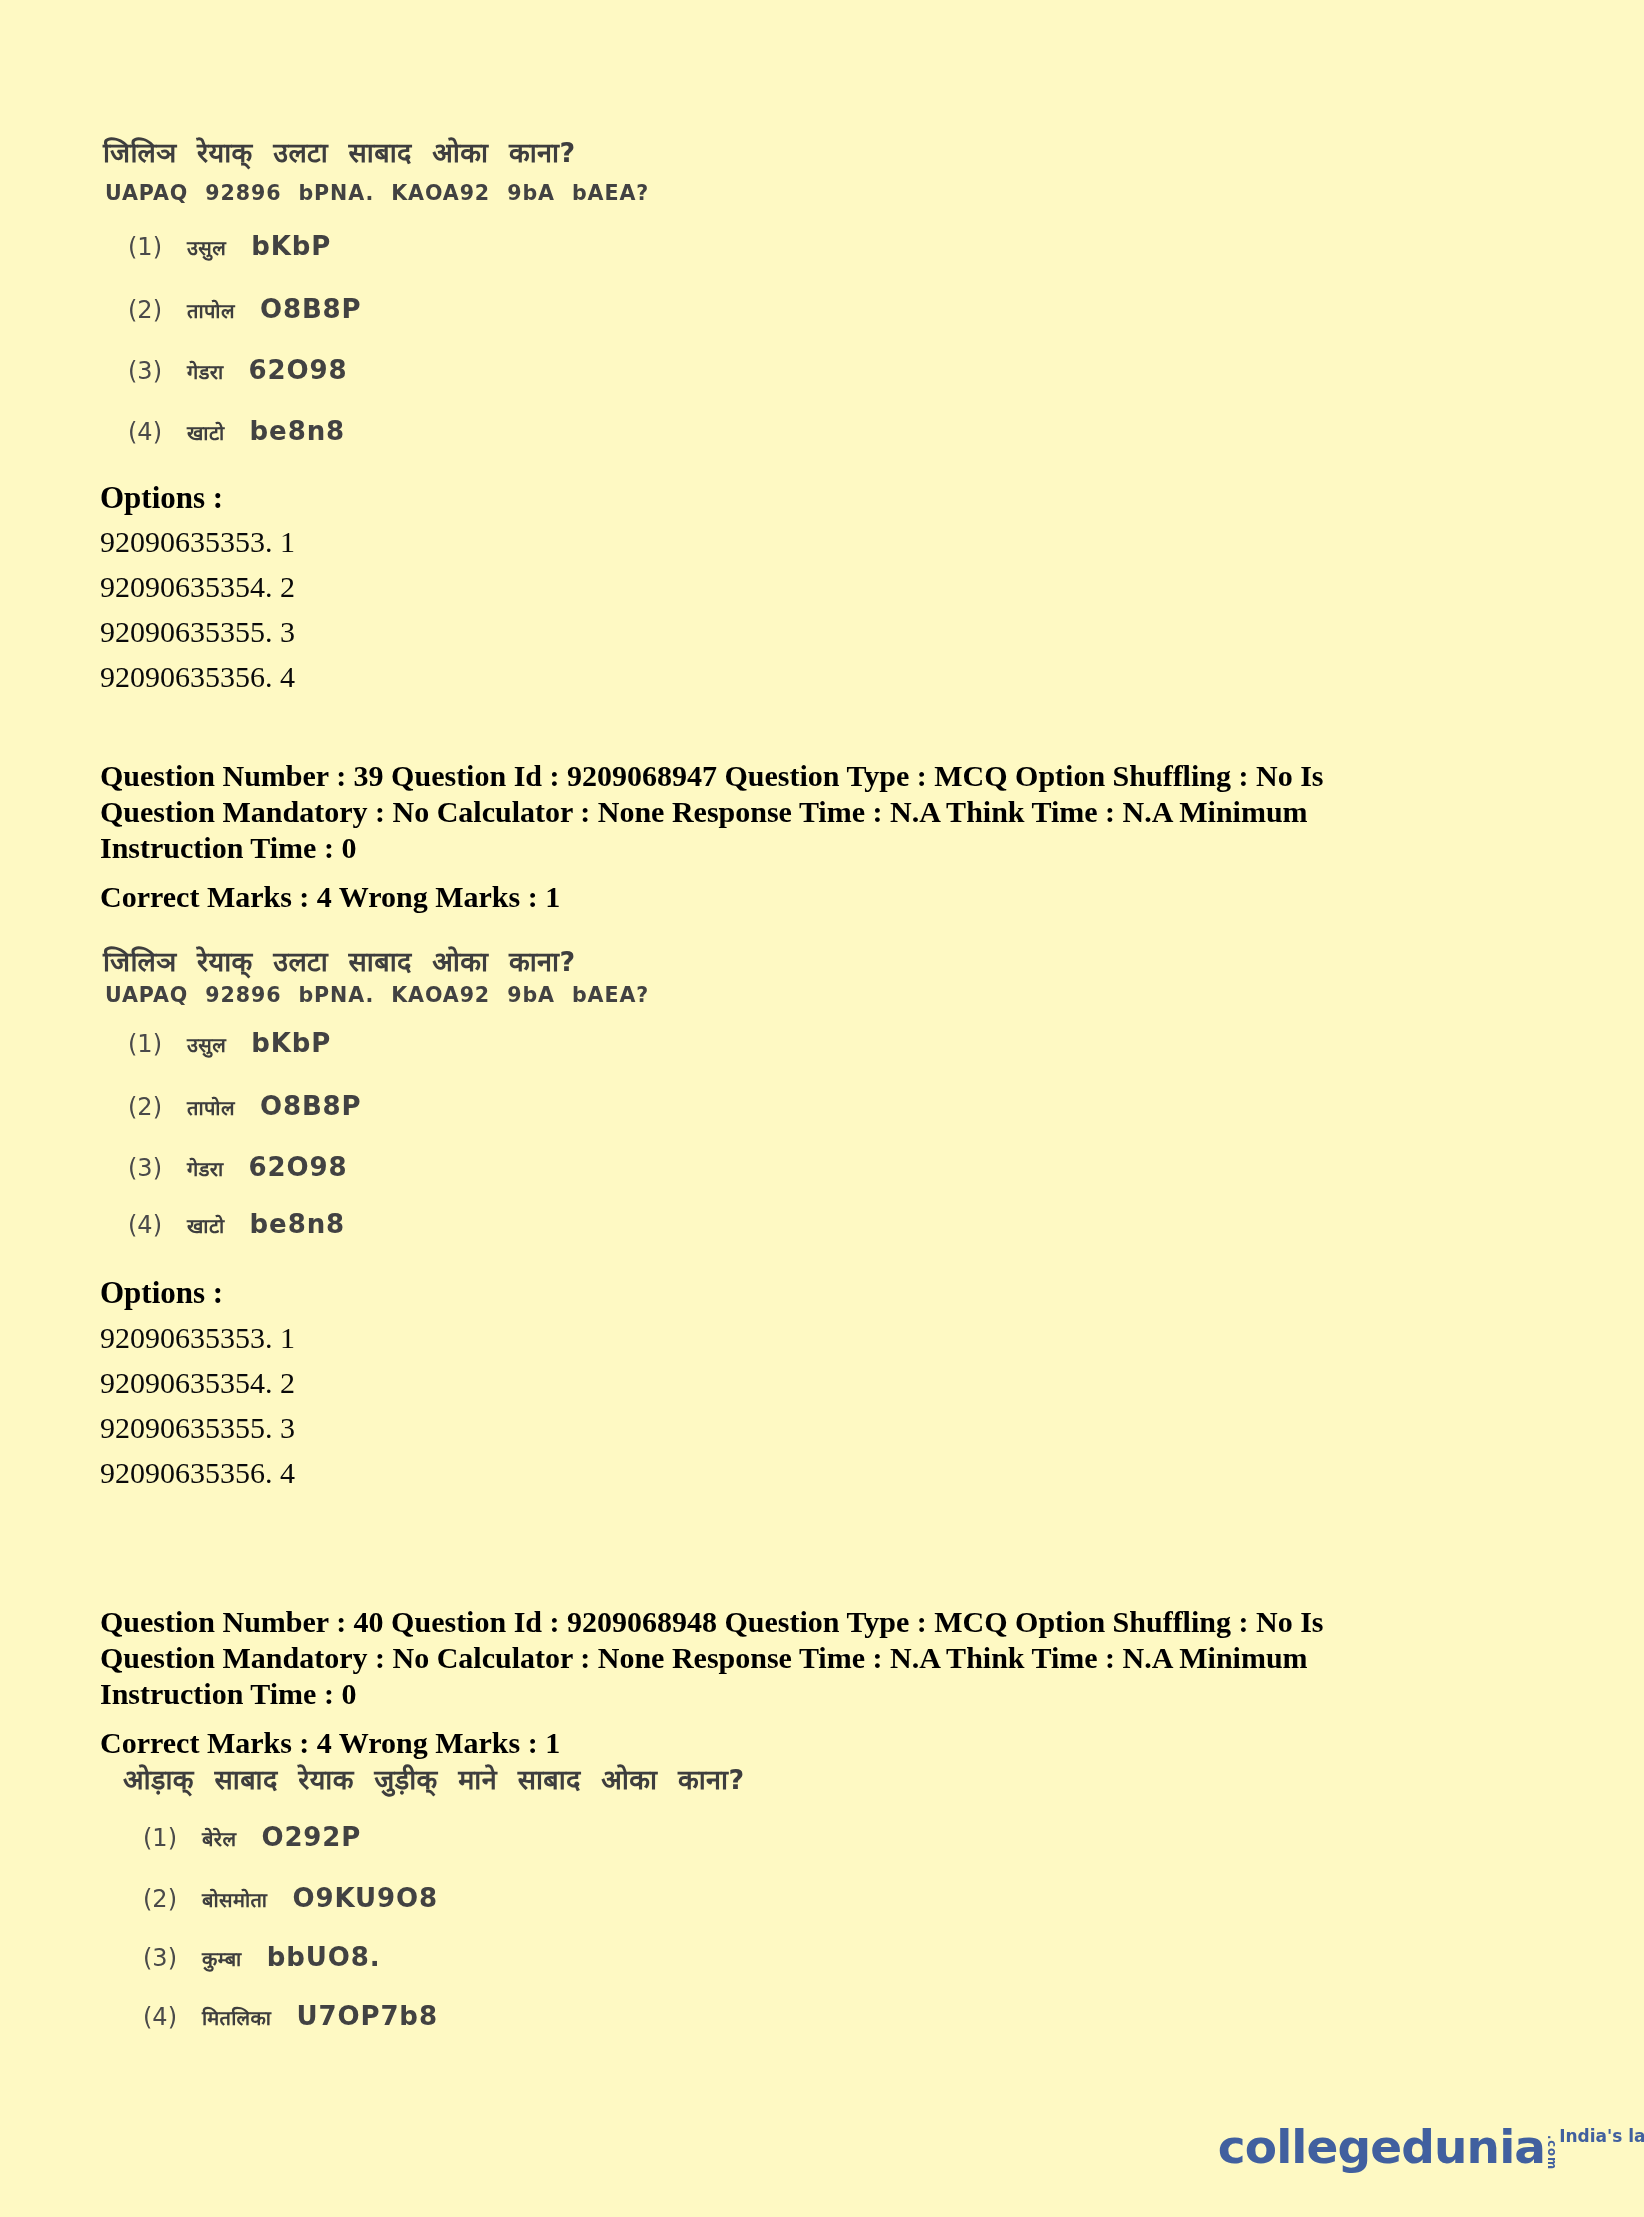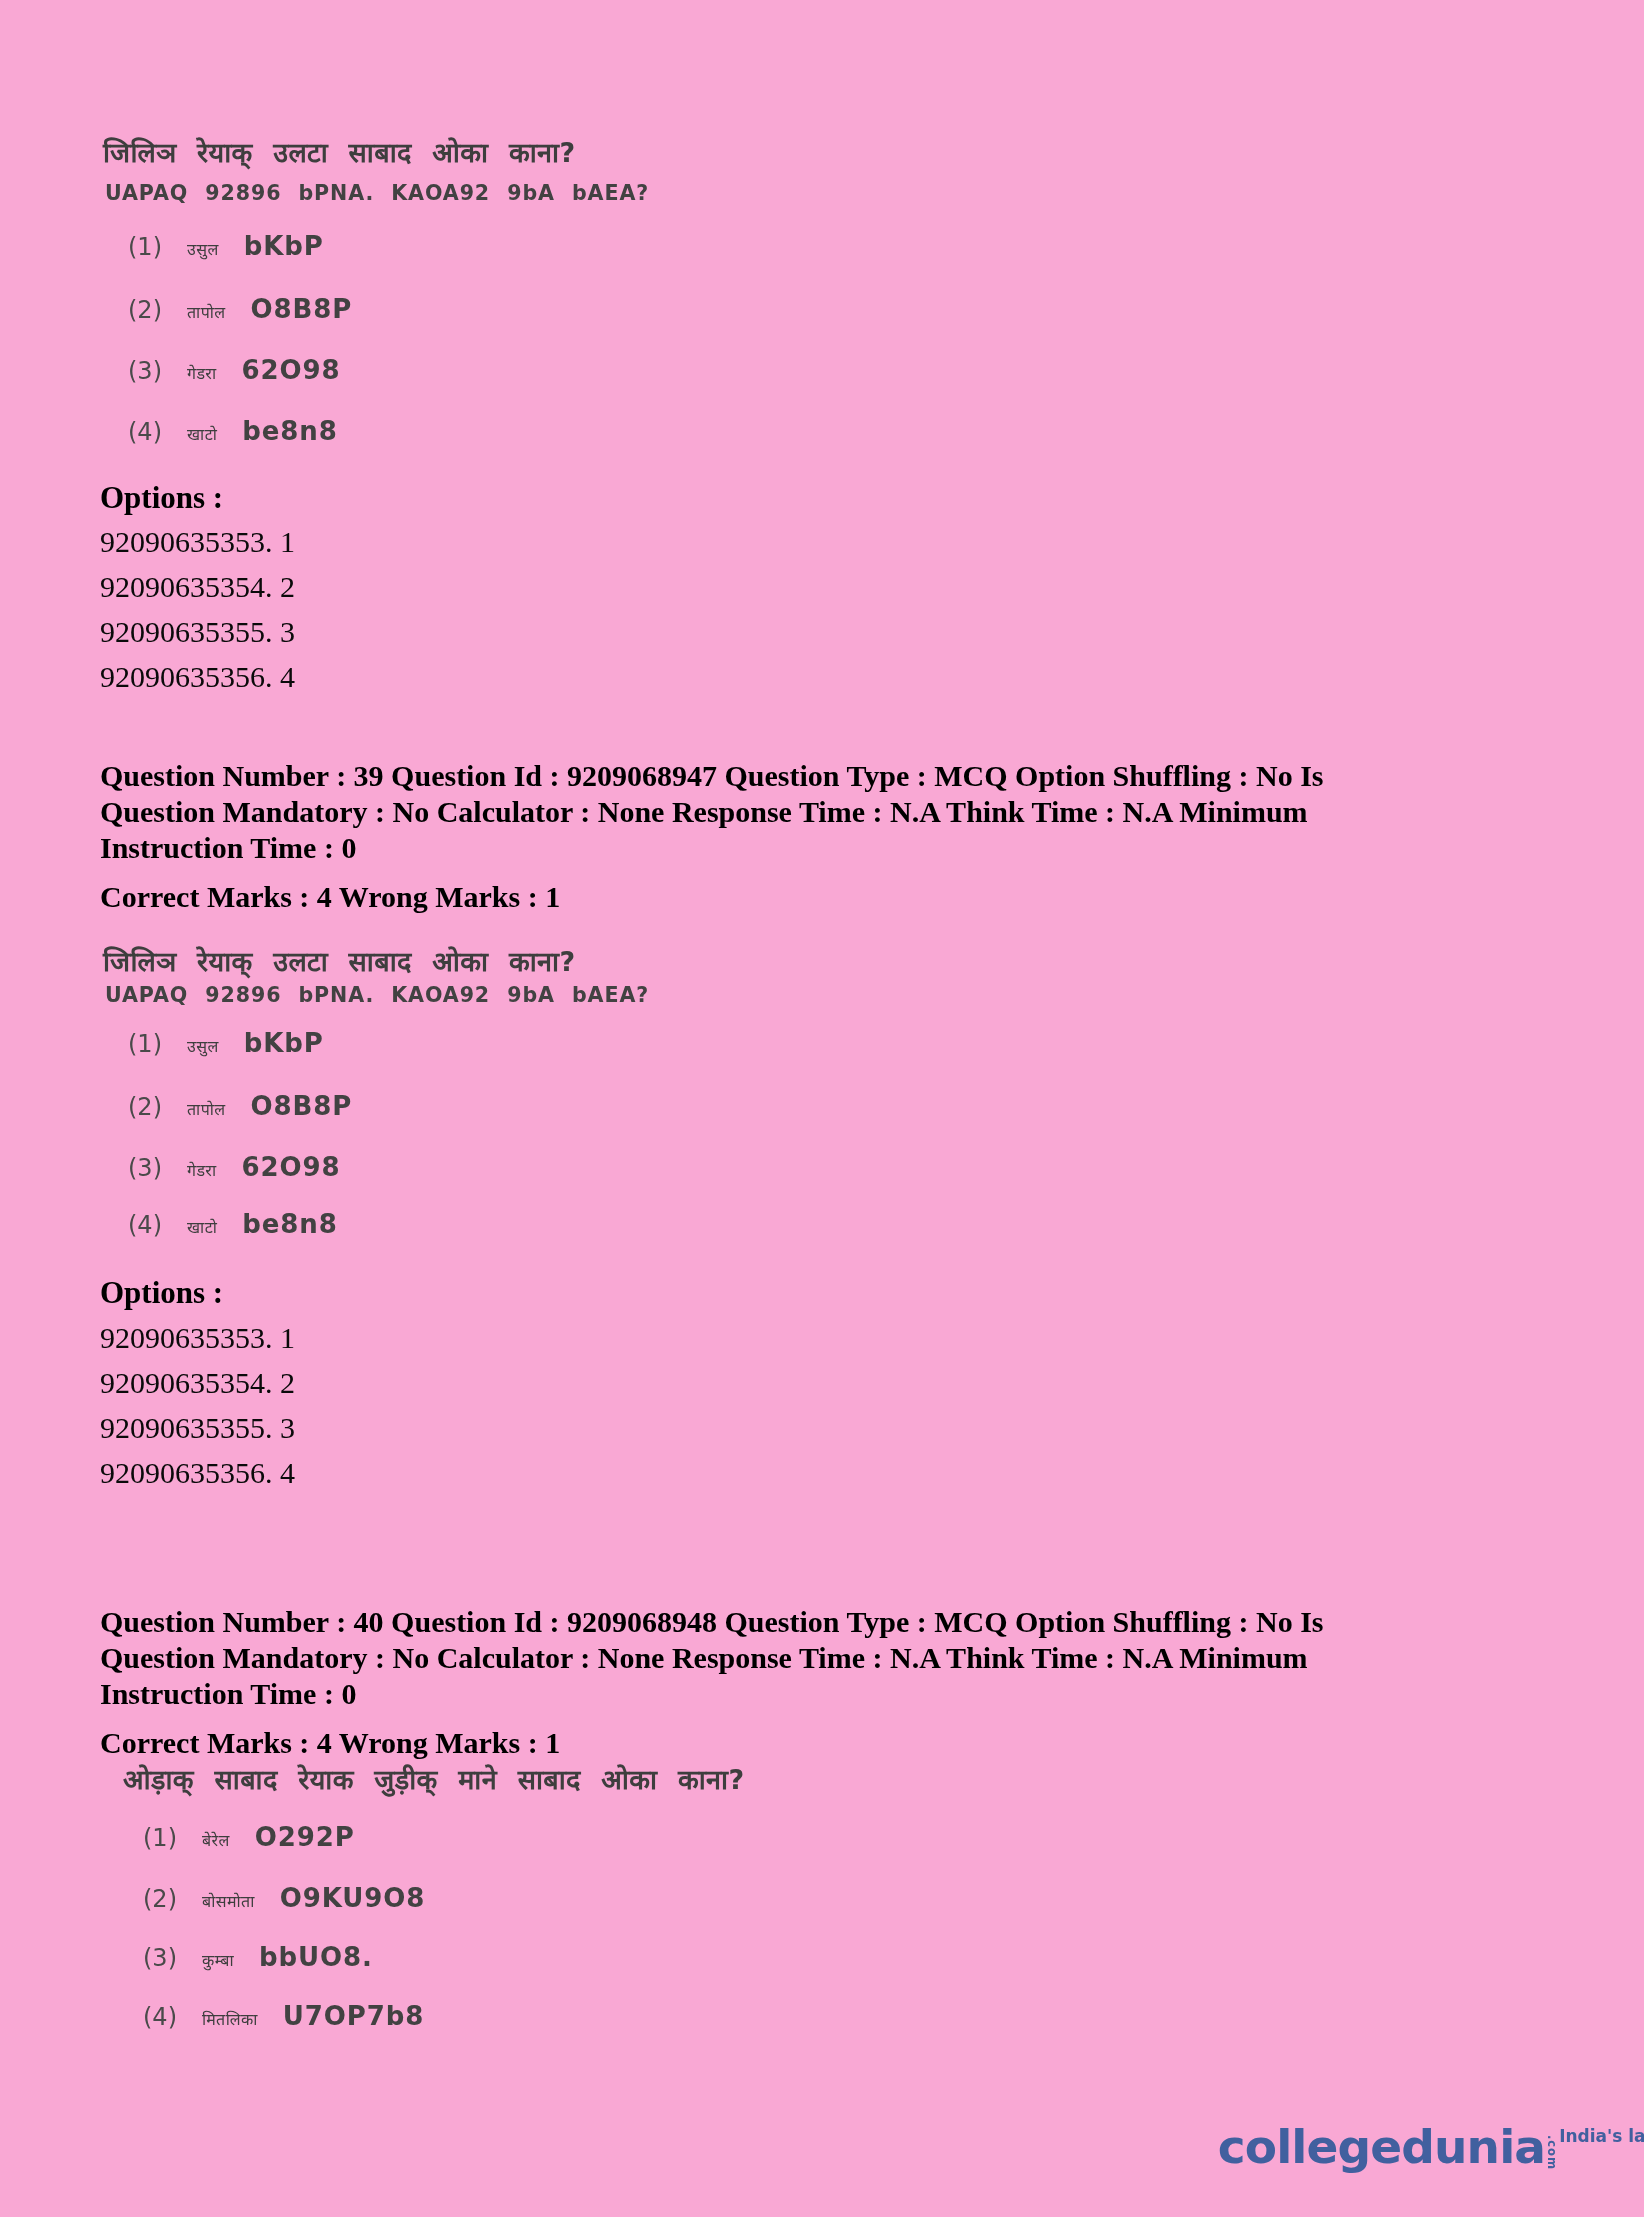--- a/index.html
+++ b/index.html
@@ -1,18 +1,18 @@
 <!DOCTYPE html>
 <html style="font-size:14.3px"><head>
 <meta charset="utf-8">
 <style>
   html, body { margin:0; padding:0; background:#ffffff; }
   .page {
     position:relative; width:1644px; height:2217px;
-    background:#f9a8d4; overflow:hidden;
+    background:#fef9c3; overflow:hidden;
     font-family:"DejaVu Sans", sans-serif;
   }
   .abs { position:absolute; }
 
   
   .q-heading {
     left:103px;
     font-family:"DejaVu Sans", sans-serif;
     font-size:27px; font-weight:bold; color:#3e3e3e;
     word-spacing:10.7px; letter-spacing:0.4px; white-space:nowrap;
@@ -26,21 +26,21 @@
   .opt-row {
     left:128px; display:flex; align-items:baseline; gap:25px;
     white-space:nowrap;
   }
   .opt-num {
     font-family:"DejaVu Sans", sans-serif;
     font-size:24px; color:#4a4a4a; font-weight:normal;
   }
   .opt-hi {
     font-family:"DejaVu Sans", sans-serif;
-    font-size:16px; font-weight:normal; color:#3e3e3e; letter-spacing:0.4px;
+    font-size:20px; font-weight:bold; color:#3e3e3e; letter-spacing:0.4px;
   }
   .opt-ol {
     font-family:"DejaVu Sans", sans-serif;
     font-size:26px; font-weight:bold; color:#424242; letter-spacing:0.9px;
   }
 
   
   .options-label {
     left:100px;
     font-family:"Liberation Serif","DejaVu Serif",serif;

